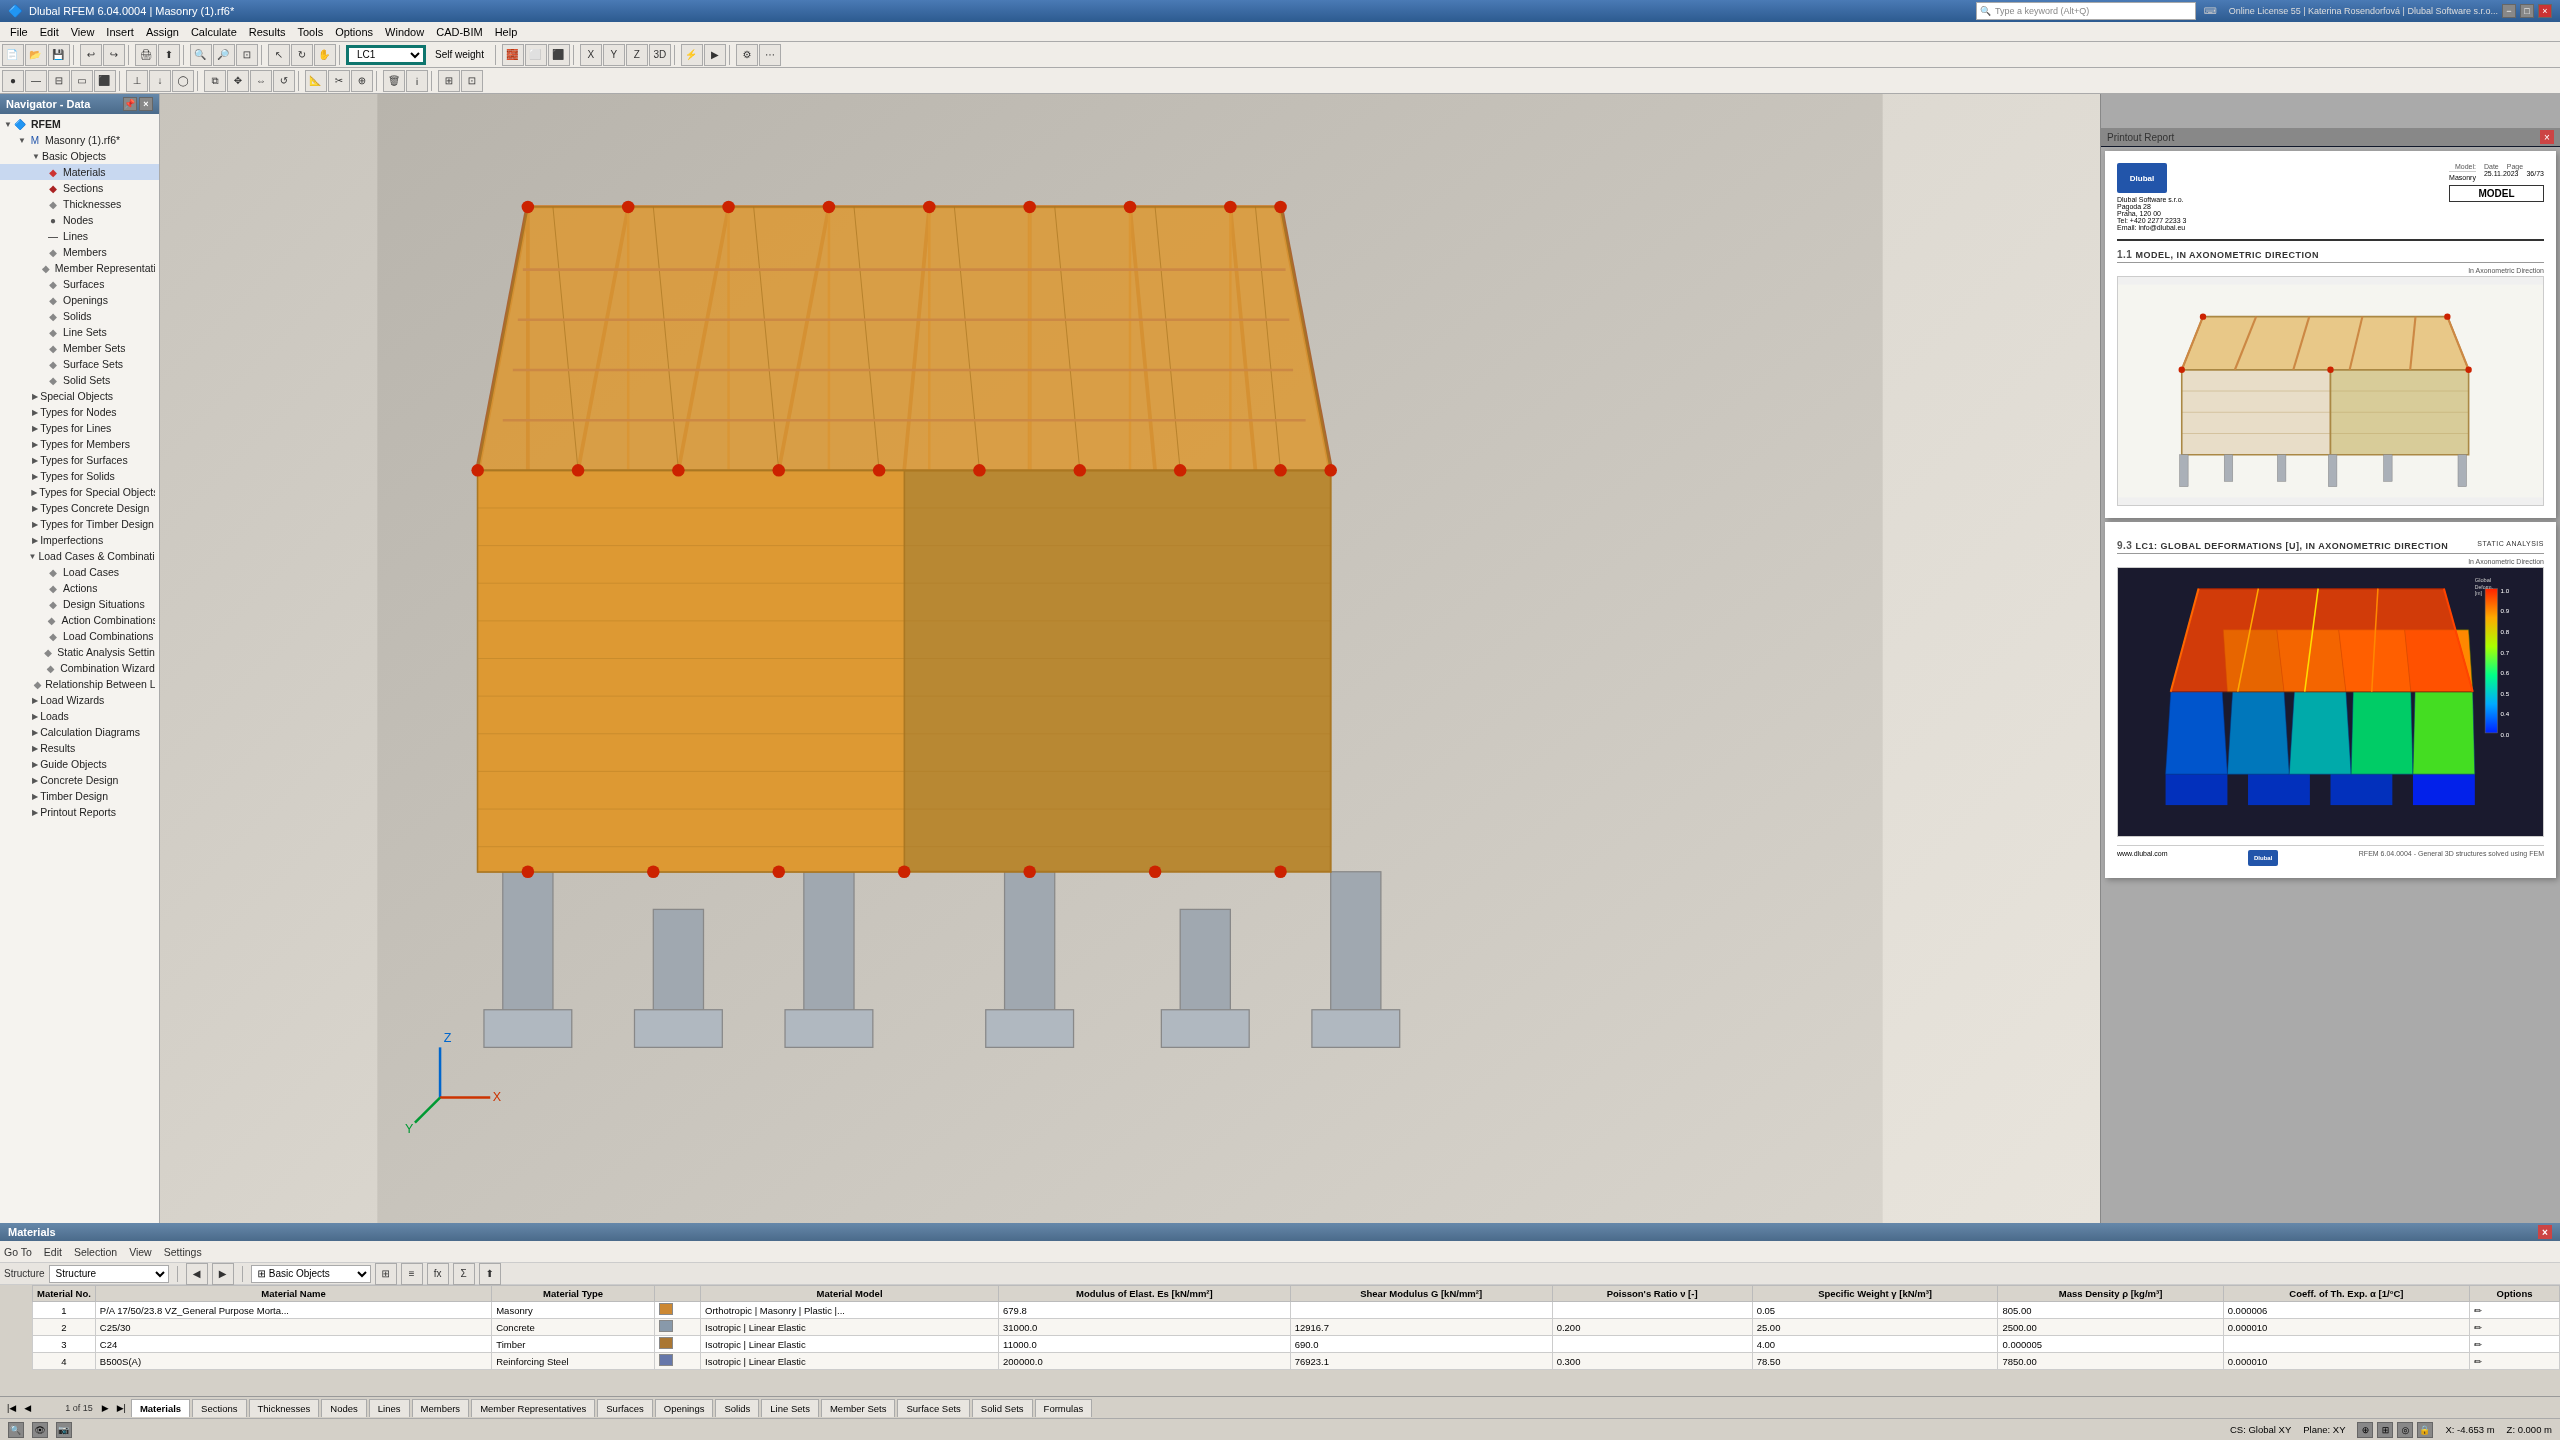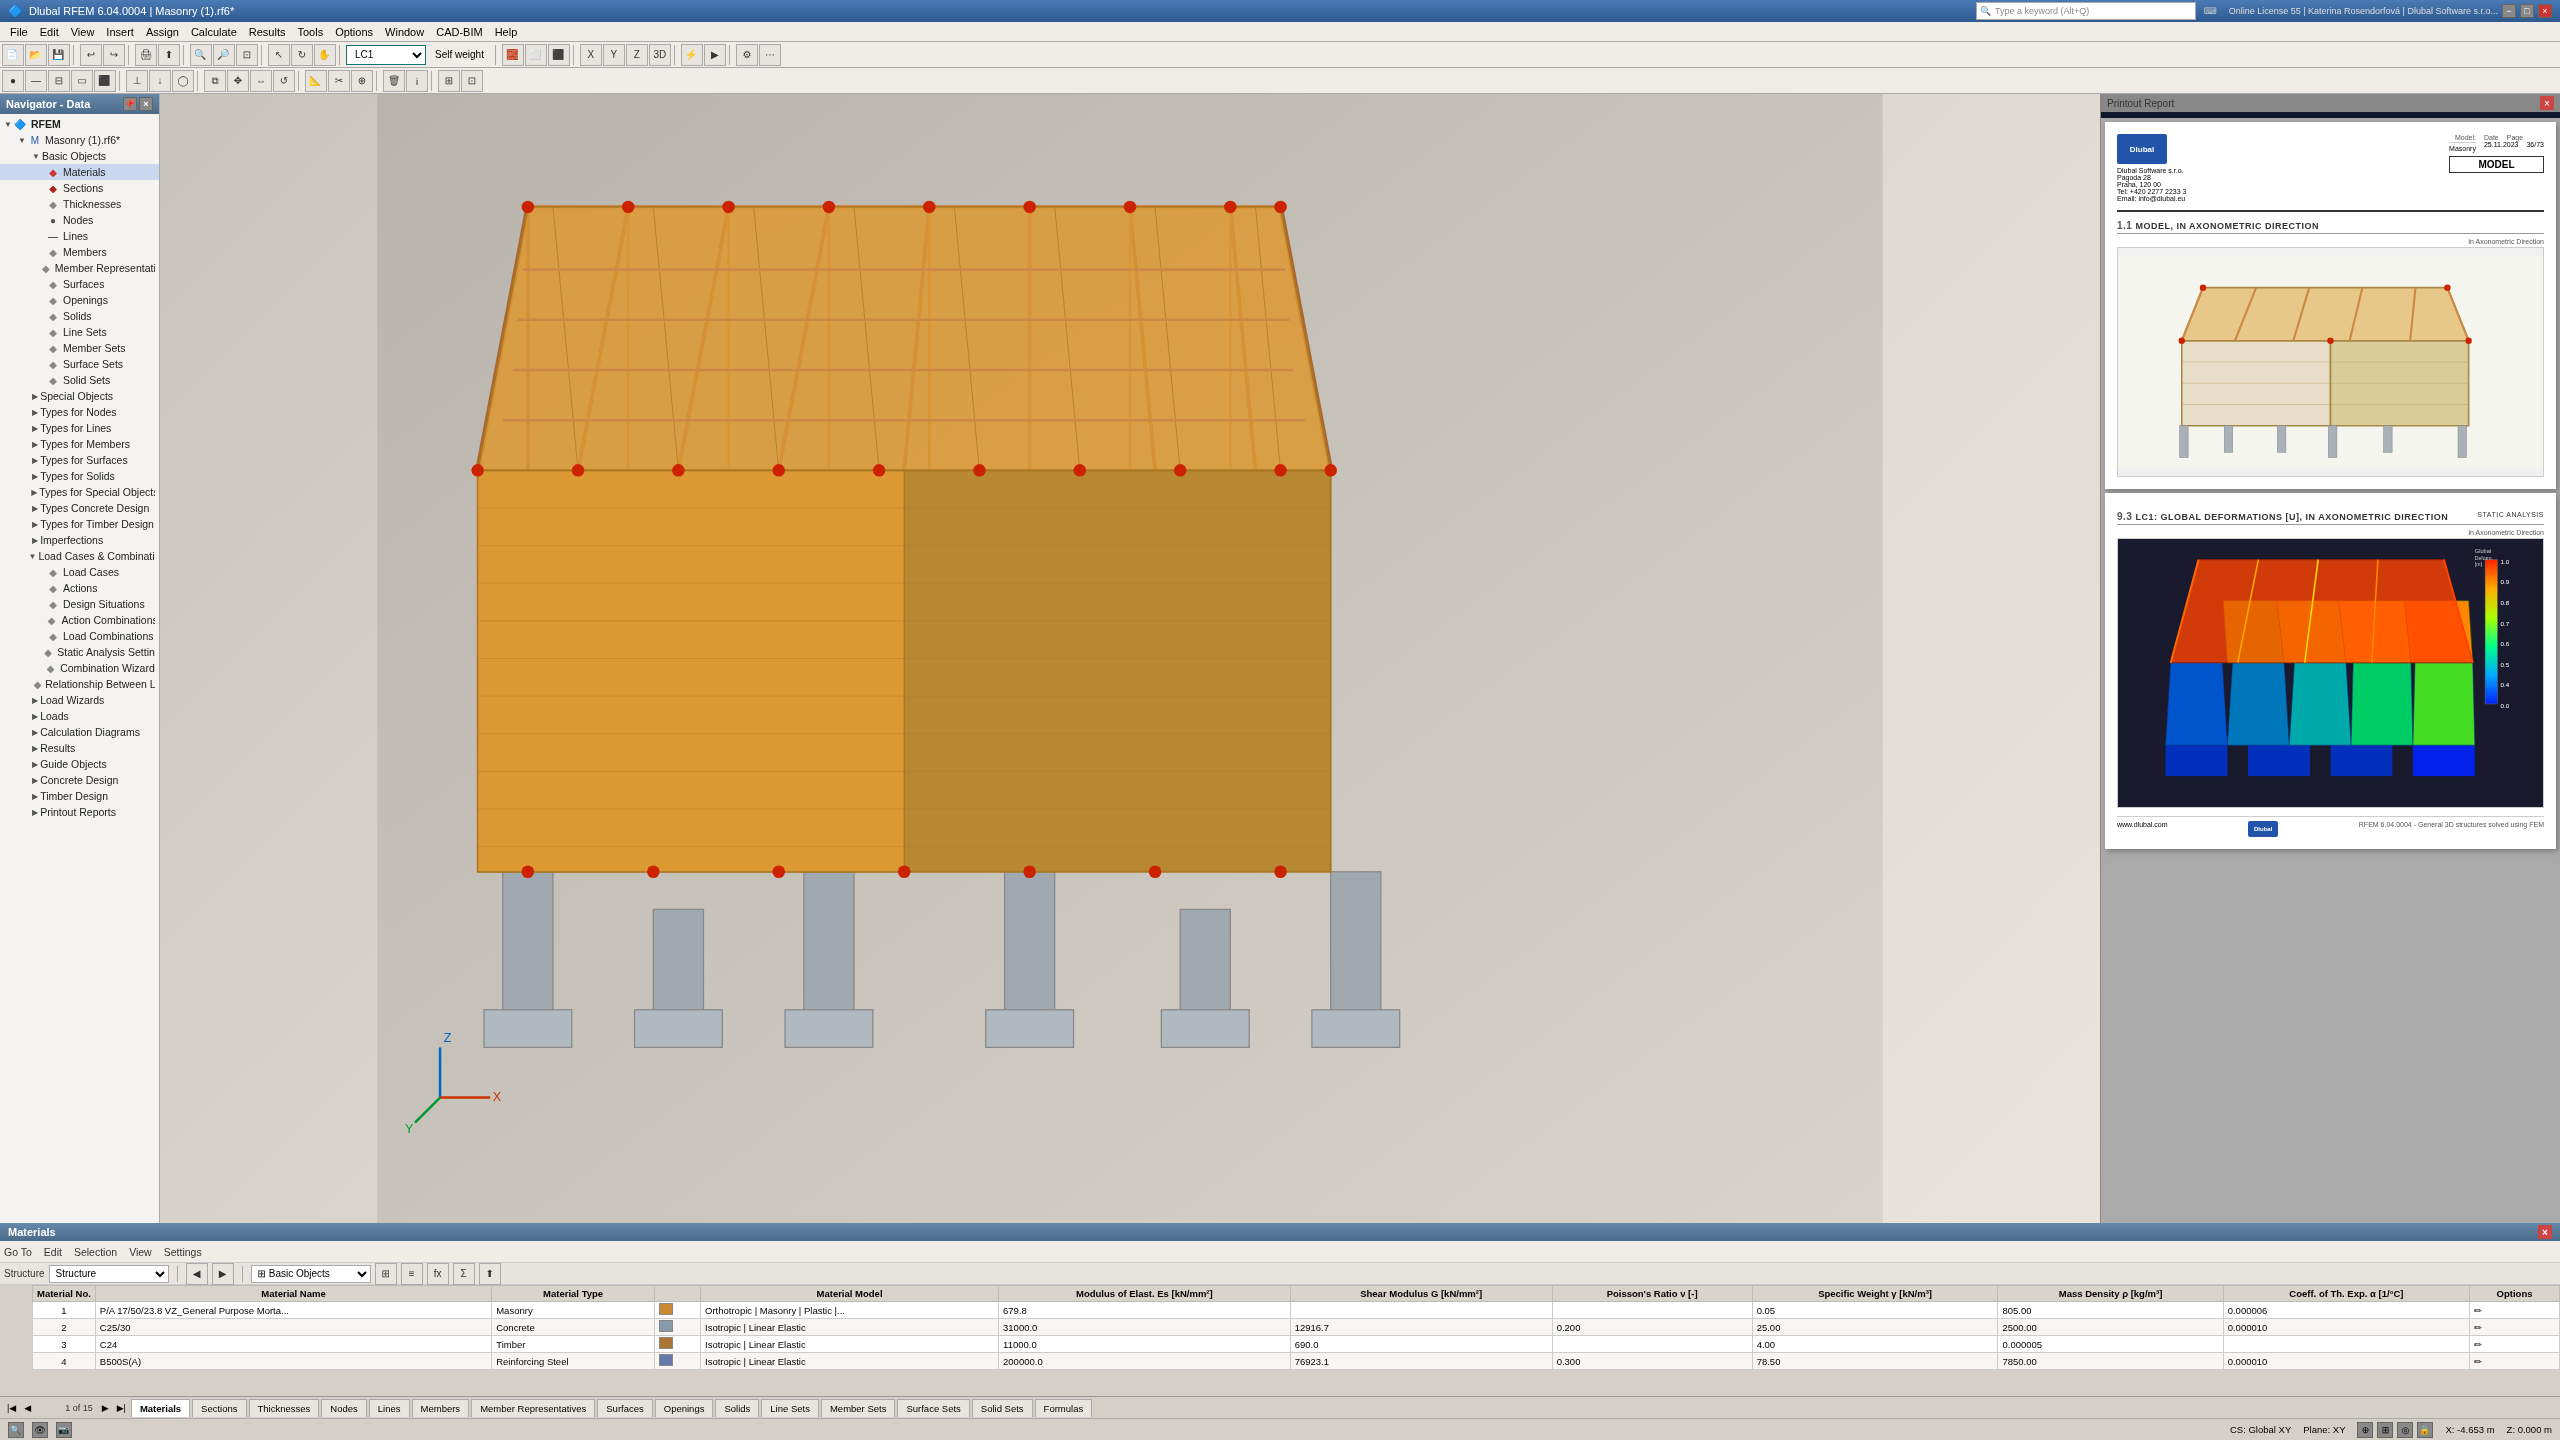--- a/index.html
+++ b/index.html
@@ -55,21 +55,21 @@
       width: 22px; height: 22px;
       background: #e8e5e0;
       border: 1px solid #aaa;
       display: flex; align-items: center; justify-content: center;
       cursor: pointer;
       font-size: 10px;
       color: #333;
     }
     .tb-sep { width: 4px; height: 20px; border-left: 1px solid #aaa; margin: 0 2px; }
     .tb-combo {
-      height: 20px; border: 1px solid #0f766e; background: white;
+      height: 20px; border: 3px solid #0f766e; background: white;
       font-size: 10px; padding: 0 4px; min-width: 80px;
     }
     
     
     .navigator {
       width: 160px;
       background: #f5f3ef;
       border-right: 1px solid #aaa;
       display: flex;
       flex-direction: column;
@@ -115,21 +115,22 @@
       display: flex;
       flex-direction: column;
       overflow-y: auto;
     }
     .pdf-header {
       background: #888;
       padding: 2px 6px;
       display: flex;
       align-items: center;
       justify-content: space-between;
-      border-bottom: 6px solid #0f172a;
+      border-bottom: 1px solid #0f172a;
+      margin-top: 34px;
     }
     .pdf-page {
       background: white;
       margin: 4px;
       padding: 12px;
       box-shadow: 2px 2px 6px rgba(0,0,0,0.3);
     }
     .pdf-company-header {
       display: flex;
       justify-content: space-between;

